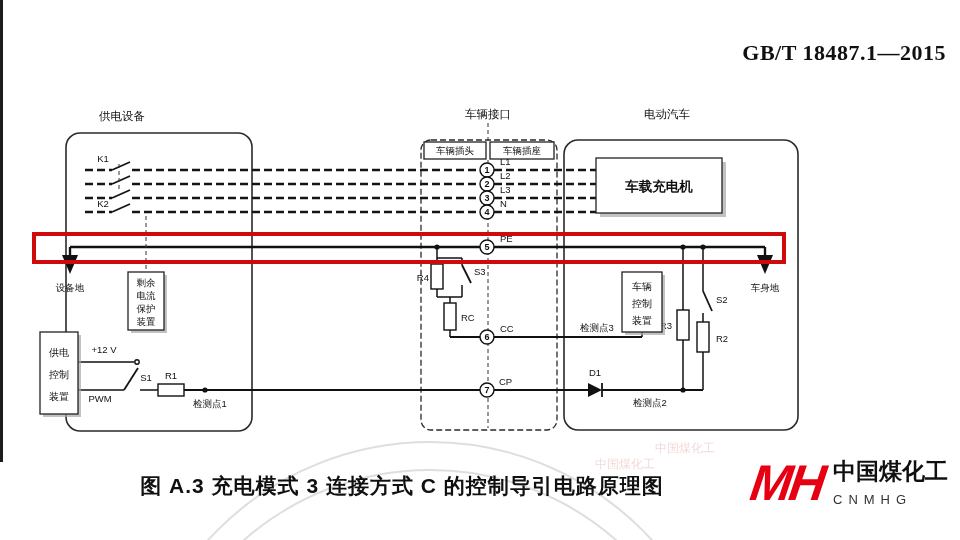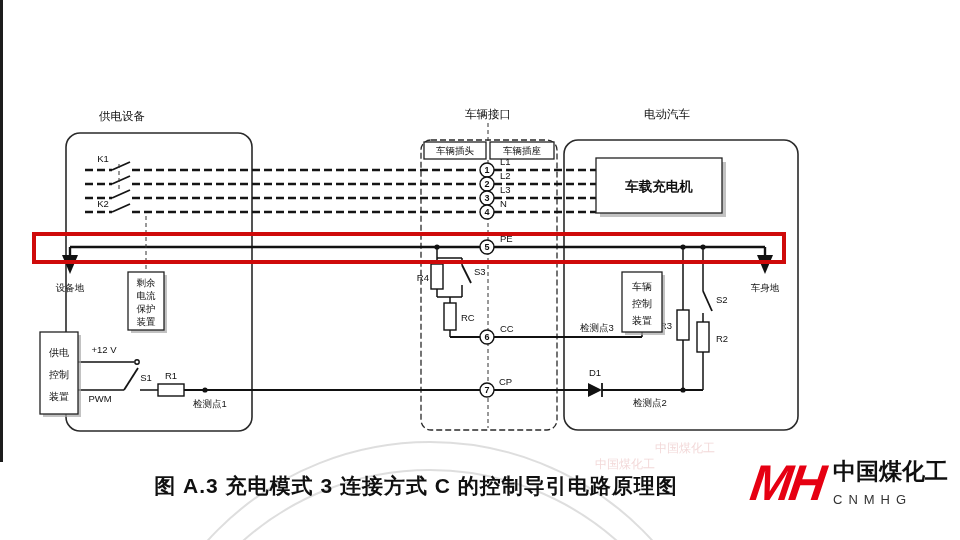--- a/index.html
+++ b/index.html
@@ -22,34 +22,35 @@
   .blade{stroke:#151515;stroke-width:1.8;fill:none;}
   .comp{fill:#fff;stroke:#111;stroke-width:1.4;}
   .wbox{fill:#fff;stroke:#222;stroke-width:1.3;}
   .shadow{fill:#a8a8a8;opacity:.7;}
   .dot{fill:#111;}
   .hl{fill:none;stroke:#cf0a0a;stroke-width:4;}
   .wm{fill:none;stroke:#c8c8c8;stroke-width:2;opacity:.6;}
   .wm-text{fill:#d98888;opacity:.32;font-size:12px;}
   .gnd{fill:#111;}
   #std-header{position:absolute;right:14px;top:40px;font-family:"Liberation Serif",serif;font-size:22px;font-weight:bold;letter-spacing:.5px;color:#101010;}
-  #fig-caption{position:absolute;left:30px;width:772px;top:472px;text-align:center;font-weight:bold;font-size:21px;color:#101010;letter-spacing:1px;}
+  #fig-caption{position:absolute;left:16px;width:772px;top:472px;text-align:center;font-weight:bold;font-size:21px;color:#101010;letter-spacing:1px;}
   #logo{position:absolute;right:12px;top:458px;display:flex;gap:10px;align-items:center;}
   #logo-mark{font-size:50px;font-weight:bold;font-style:italic;color:#e60012;line-height:1;transform:skewX(-8deg);letter-spacing:-3px;}
   #logo-text .name{font-size:23px;font-weight:bold;color:#101010;line-height:1.1;}
   #logo-text .sub{font-size:13px;letter-spacing:6px;color:#333;margin-top:8px;}
   #scan-edge{position:absolute;left:0;top:0;width:3px;height:462px;background:#1c1c1c;}
 </style>
 </head>
 <body>
 
 <div id="stage">
 
   <div id="scan-edge"></div>
 
+  <div id="std-header">GB/T 18487.1—2015</div>
 
   <svg id="circuit" width="960" height="540" viewBox="0 0 960 540">
 
     <g>
       <circle class="wm" cx="430" cy="742" r="300"></circle>
       <circle class="wm" cx="430" cy="752" r="282"></circle>
     </g>
     <text class="wm-text" x="655" y="452">中国煤化工</text>
     <text class="wm-text" x="595" y="468">中国煤化工</text>
 

